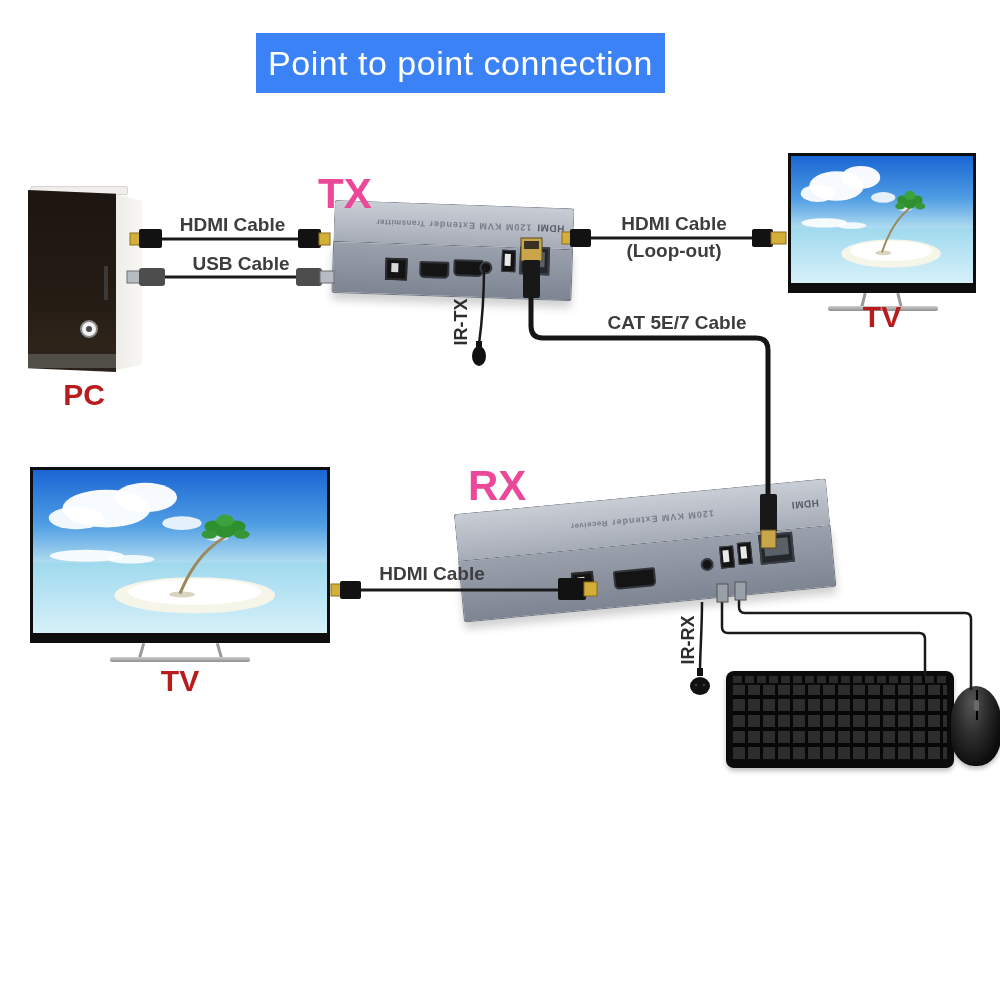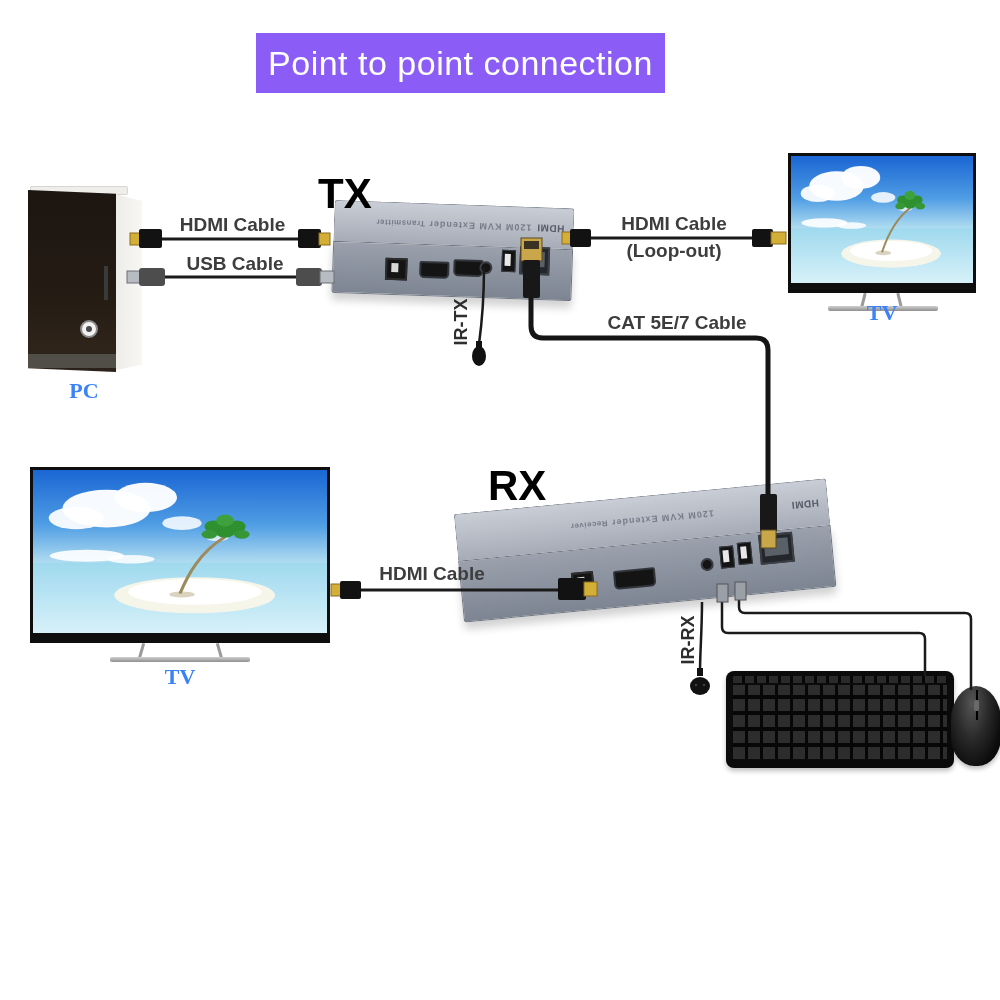--- a/index.html
+++ b/index.html
@@ -1,28 +1,28 @@
 <!DOCTYPE html>
 <html><head>
 <meta charset="utf-8">
 <style>
   html,body{margin:0;padding:0;background:#ffffff;font-family:"Liberation Sans",sans-serif;}
   #canvas{position:relative;width:1000px;height:1000px;background:#ffffff;overflow:hidden;}
 
   .abs{position:absolute;}
 
   
-  .banner{left:256px;top:33px;width:409px;height:60px;background:#8b5cf6;
+  .banner{left:256px;top:33px;width:409px;height:60px;background:#3b82f6;
           display:flex;align-items:center;justify-content:center;z-index:6;}
   .banner span{color:#ffffff;font-size:34px;font-weight:500;letter-spacing:.5px;}
 
   
-  .devletter{font-size:42px;font-weight:800;color:#000000;z-index:6;}
+  .devletter{font-size:42px;font-weight:800;color:#ec4899;z-index:6;}
   .lbl-tx{left:318px;top:170px;}
-  .lbl-rx{left:488px;top:462px;}
+  .lbl-rx{left:468px;top:462px;}
 
   
   .cablelabel{font-size:19px;font-weight:700;color:#3d3d3d;text-align:center;z-index:6;}
 
   .irlabel{width:56px;height:48px;display:flex;align-items:center;justify-content:center;
            transform:rotate(-90deg);font-size:18px;font-weight:700;color:#2e2e2e;z-index:6;}
 
   
   .pc{left:28px;top:186px;width:114px;height:190px;z-index:2;}
   .pc-cap{position:absolute;left:2px;top:0;width:96px;height:7px;background:#efeeea;
@@ -73,21 +73,21 @@
 
   
   .tv{z-index:2;background:#0e0e0e;}
   .tv-top{left:788px;top:153px;width:188px;height:140px;padding:0;}
   .tv-bottom{left:30px;top:467px;width:300px;height:176px;}
   .tv .screen{position:absolute;left:3px;top:3px;right:3px;bottom:10px;overflow:hidden;}
   .tv .screen svg{display:block;width:100%;height:100%;}
   .stand-leg{position:absolute;background:#9a9a9a;width:3px;}
   .stand-base{position:absolute;background:linear-gradient(180deg,#cfcfcf,#8f8f8f);height:5px;border-radius:2px;}
 
-  .tvlabel{font-size:22px;font-weight:600;color:#3b82f6;text-align:center;z-index:6;font-family:Liberation Serif, serif;}
+  .tvlabel{font-size:30px;font-weight:600;color:#b91c1c;text-align:center;z-index:6;}
 
   
   .keyboard{left:726px;top:671px;width:228px;height:97px;background:#0b0b0b;border-radius:8px;
             z-index:2;box-shadow:0 3px 5px rgba(0,0,0,.25);}
   .kb-keys{position:absolute;left:7px;top:14px;right:7px;bottom:9px;
            background:repeating-linear-gradient(90deg,#2d2d2d 0 12px,#070707 12px 15px);}
   .kb-keys::after{content:"";position:absolute;inset:0;
            background:repeating-linear-gradient(0deg,transparent 0 12px,#070707 12px 16px);}
   .kb-fnrow{position:absolute;left:7px;top:5px;right:7px;height:7px;
            background:repeating-linear-gradient(90deg,#2a2a2a 0 9px,#070707 9px 12px);}
@@ -320,21 +320,21 @@
 
     <path d="M722 601 L722 627 Q722 633 728 633 L919 633 Q925 633 925 639 L925 676" fill="none" stroke="#1a1a1a" stroke-width="2.5"></path>
     <rect x="717" y="584" width="11" height="18" fill="#9aa0a8" stroke="#555"></rect>
 
     <path d="M739 600 L739 607 Q739 613 745 613 L965 613 Q971 613 971 619 L971 690" fill="none" stroke="#1a1a1a" stroke-width="2.5"></path>
     <rect x="735" y="582" width="11" height="18" fill="#9aa0a8" stroke="#555"></rect>
   </svg>
 
   
   <div class="abs cablelabel" style="left:160px;top:214px;width:145px;">HDMI Cable</div>
-  <div class="abs cablelabel" style="left:165px;top:253px;width:140px;">USB Cable</div>
+  <div class="abs cablelabel" style="left:171px;top:253px;width:140px;">USB Cable</div>
   <div class="abs cablelabel" style="left:600px;top:213px;width:148px;">HDMI Cable</div>
   <div class="abs cablelabel" style="left:600px;top:240px;width:148px;">(Loop-out)</div>
   <div class="abs cablelabel" style="left:593px;top:312px;width:168px;">CAT 5E/7 Cable</div>
   <div class="abs cablelabel" style="left:372px;top:563px;width:120px;">HDMI Cable</div>
   <div class="abs irlabel" style="left:433px;top:298px;">IR-TX</div>
   <div class="abs irlabel" style="left:660px;top:616px;">IR-RX</div>
 
 </div>
 
 </body></html>

